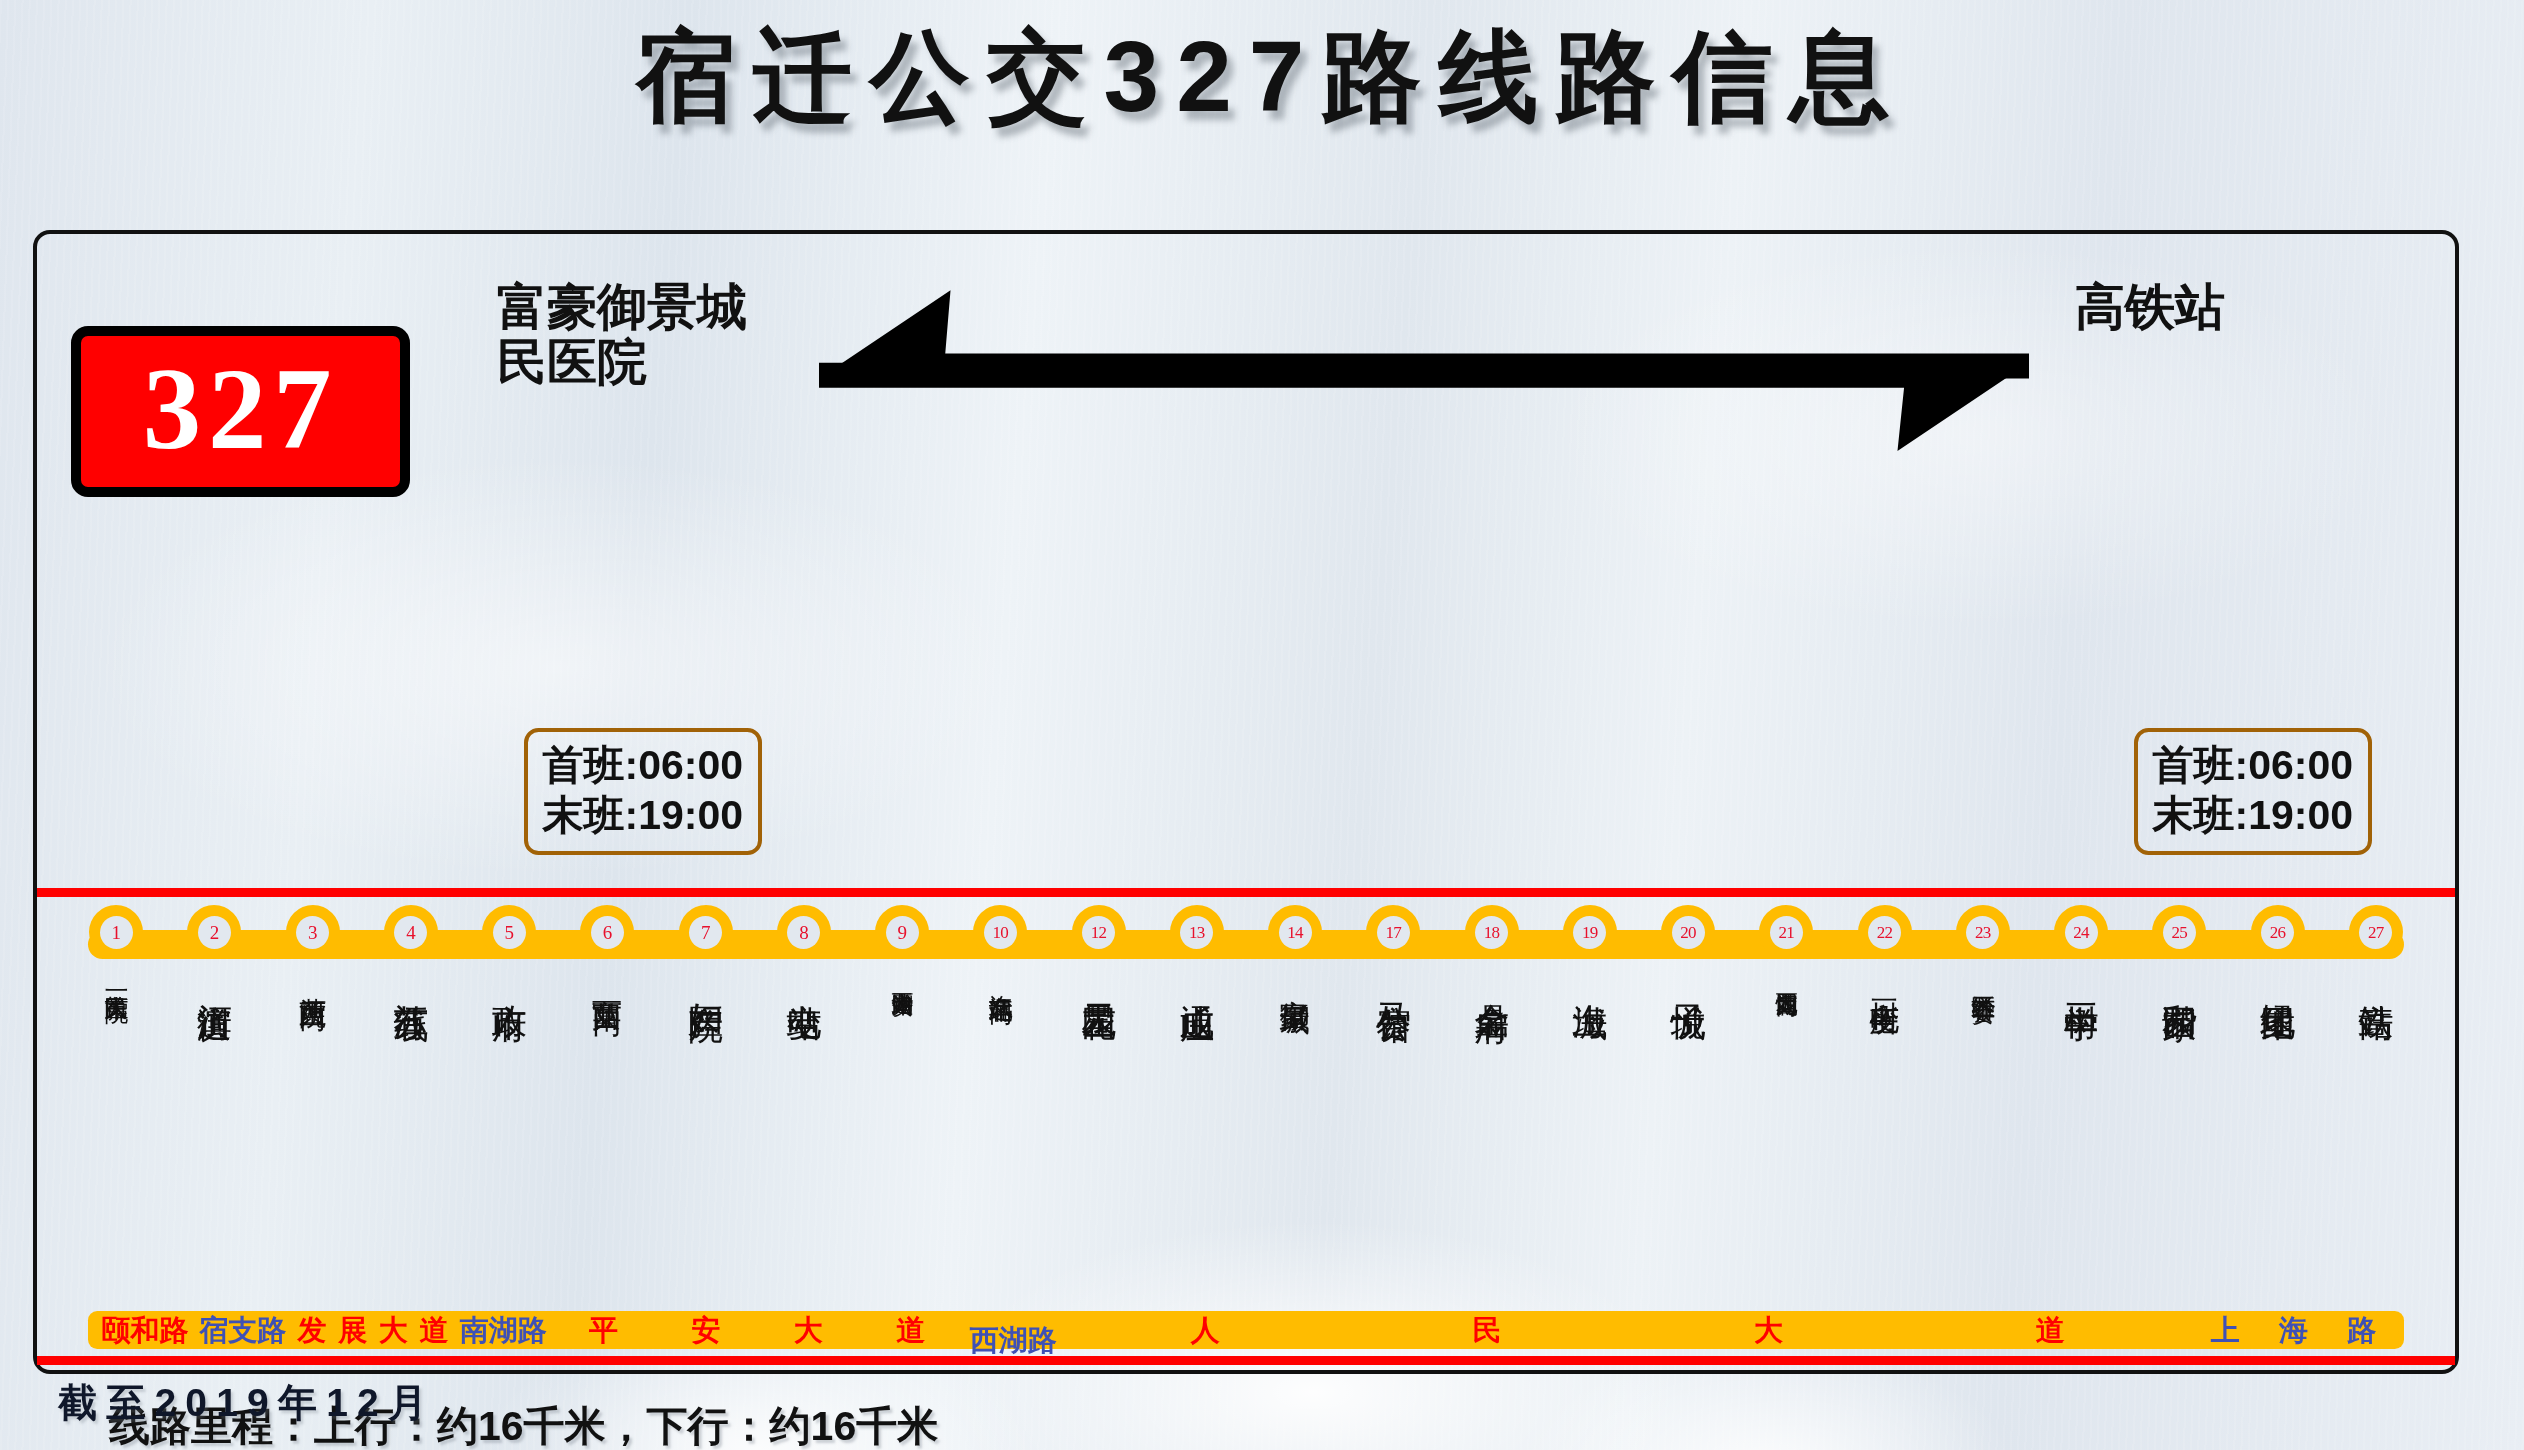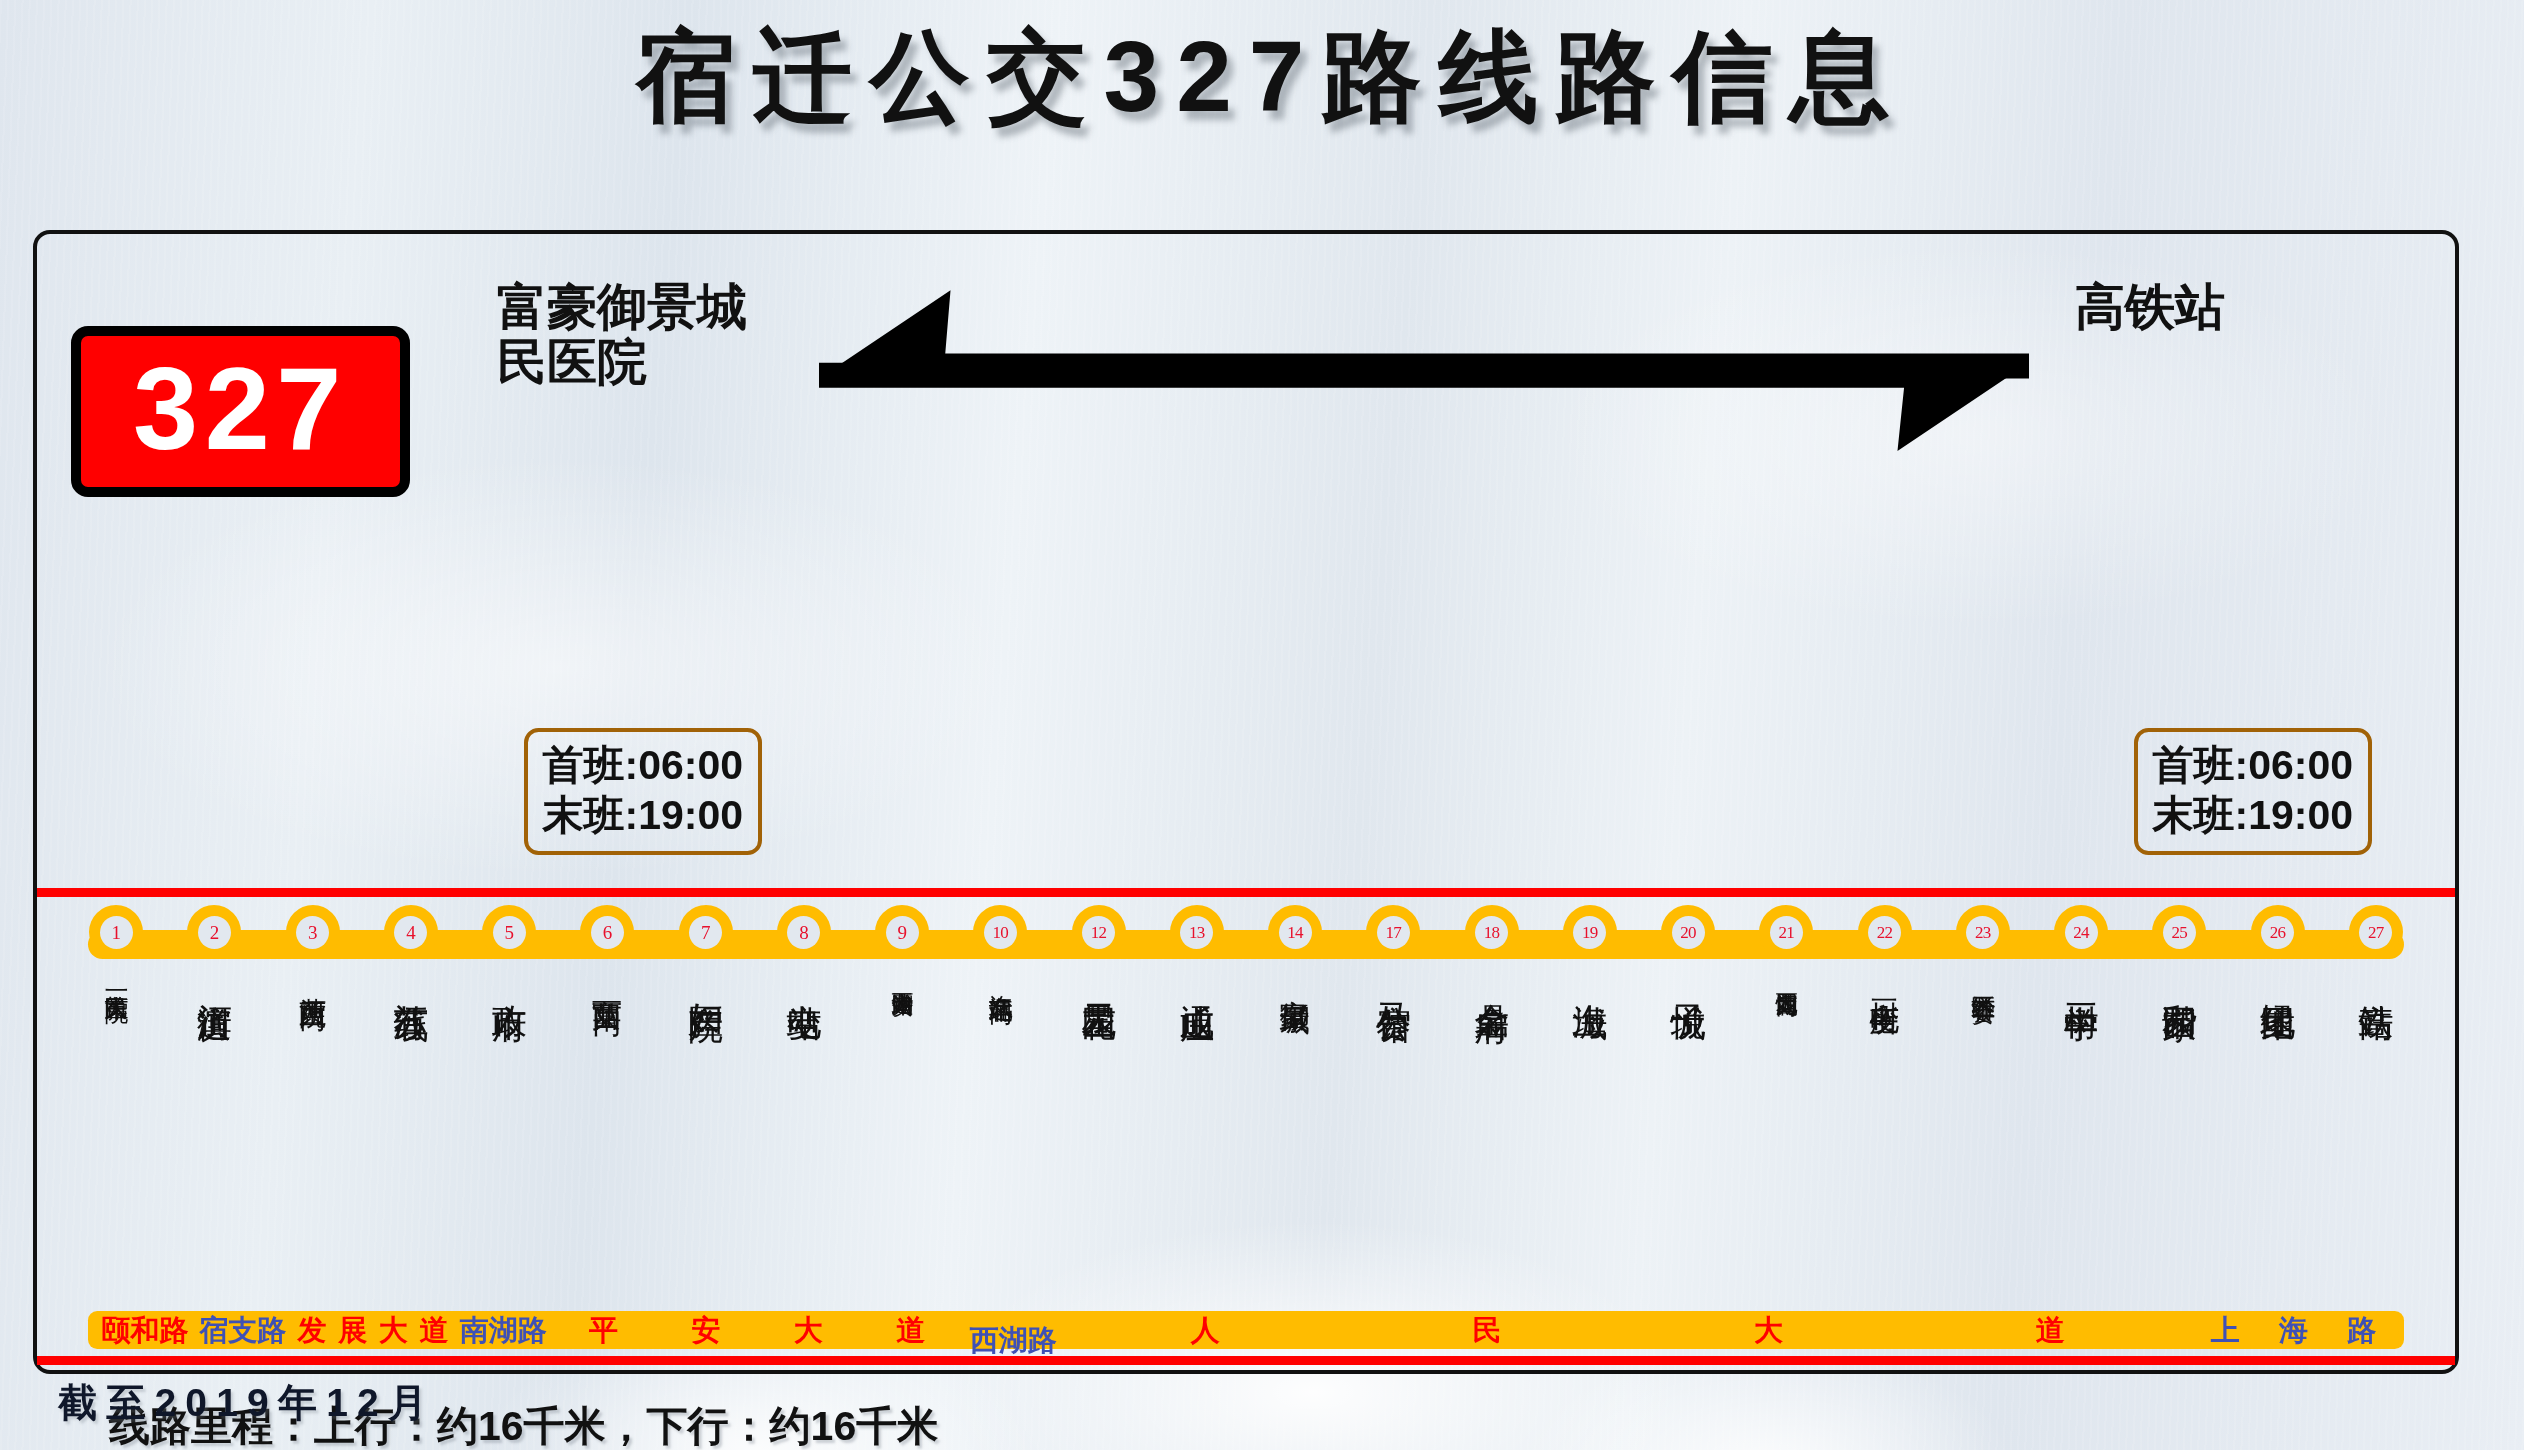--- a/index.html
+++ b/index.html
@@ -39,21 +39,21 @@
   #panel{
     position:absolute;left:33px;top:230px;width:2426px;height:1144px;
     border:4px solid #111;border-radius:17px;box-sizing:border-box;
   }
 
   
   #header{position:absolute;left:0;top:0;width:100%;height:421px;}
   #badge{
     position:absolute;left:34px;top:92px;width:339px;height:171px;
     background:#FF0000;border:10px solid #000;border-radius:17px;box-sizing:border-box;
-    display:flex;align-items:center;justify-content:center;
+    display:flex;align-items:center;justify-content:center;font-family:Liberation Serif, serif;
   }
   #badge span{
     font-size:117px;font-weight:bold;color:#fff;letter-spacing:6.6px;line-height:1;
     transform:translateY(-2.6px);
   }
   .terminal{
     position:absolute;font-size:50px;font-weight:bold;color:#111;line-height:1.1;white-space:pre-line;
   }
   #term-left{left:460px;top:46px;}
   #term-right{left:2038px;top:46px;}

